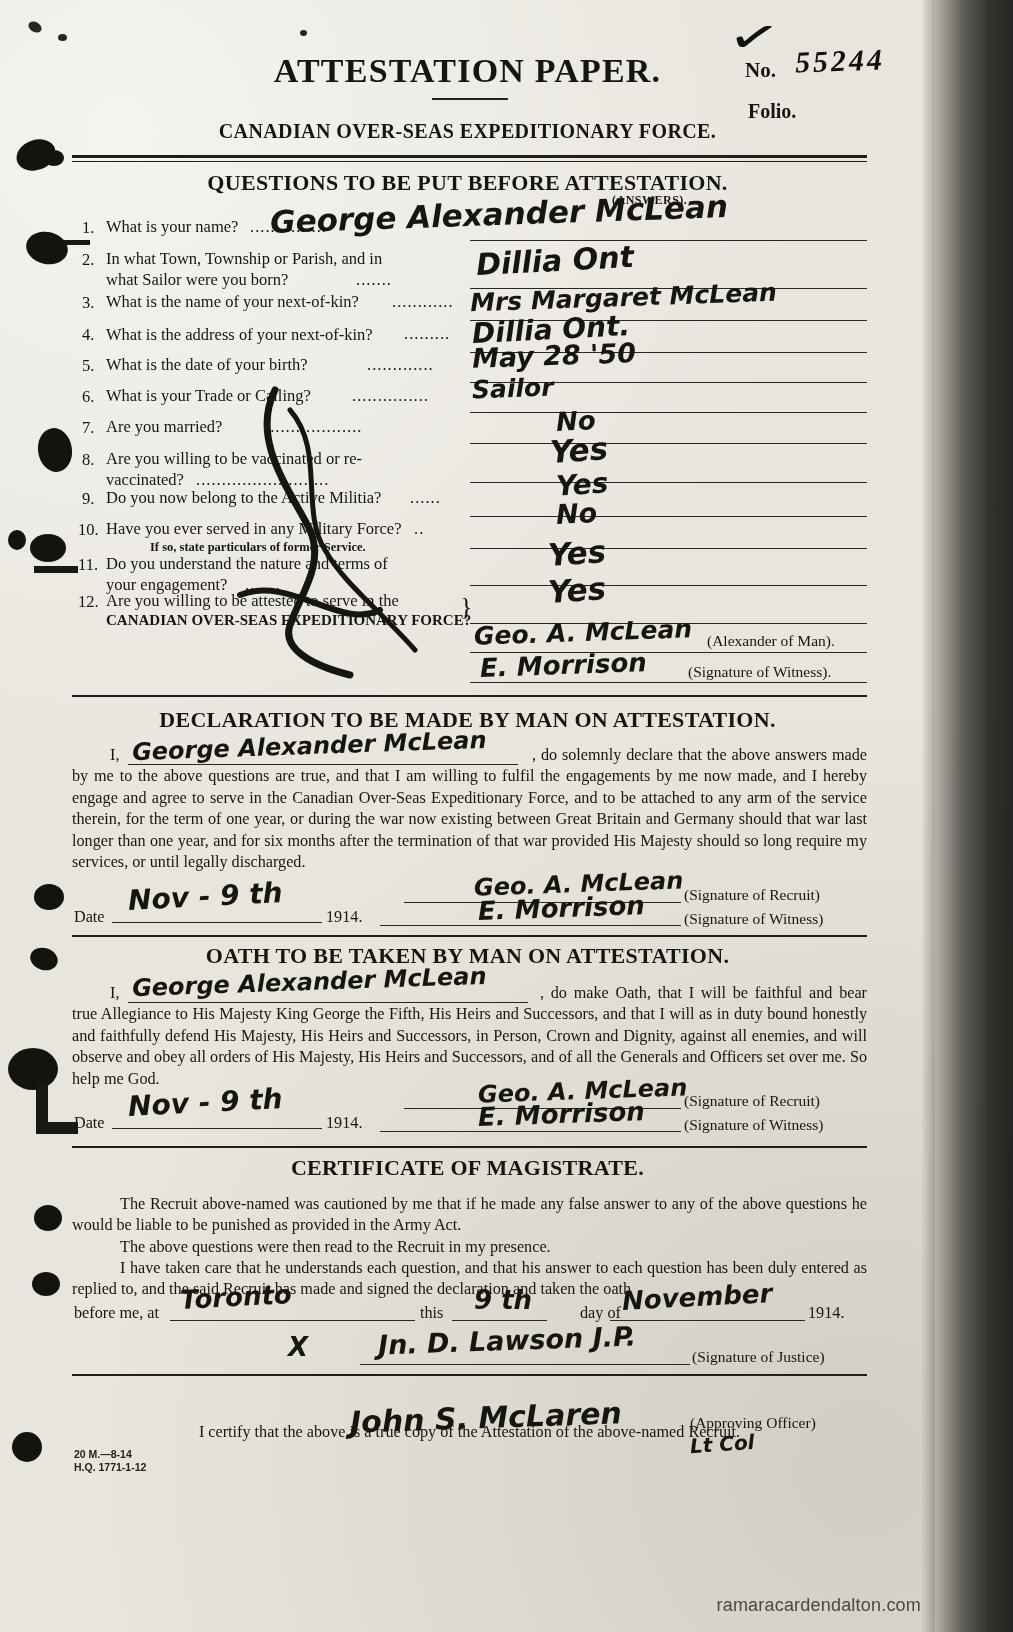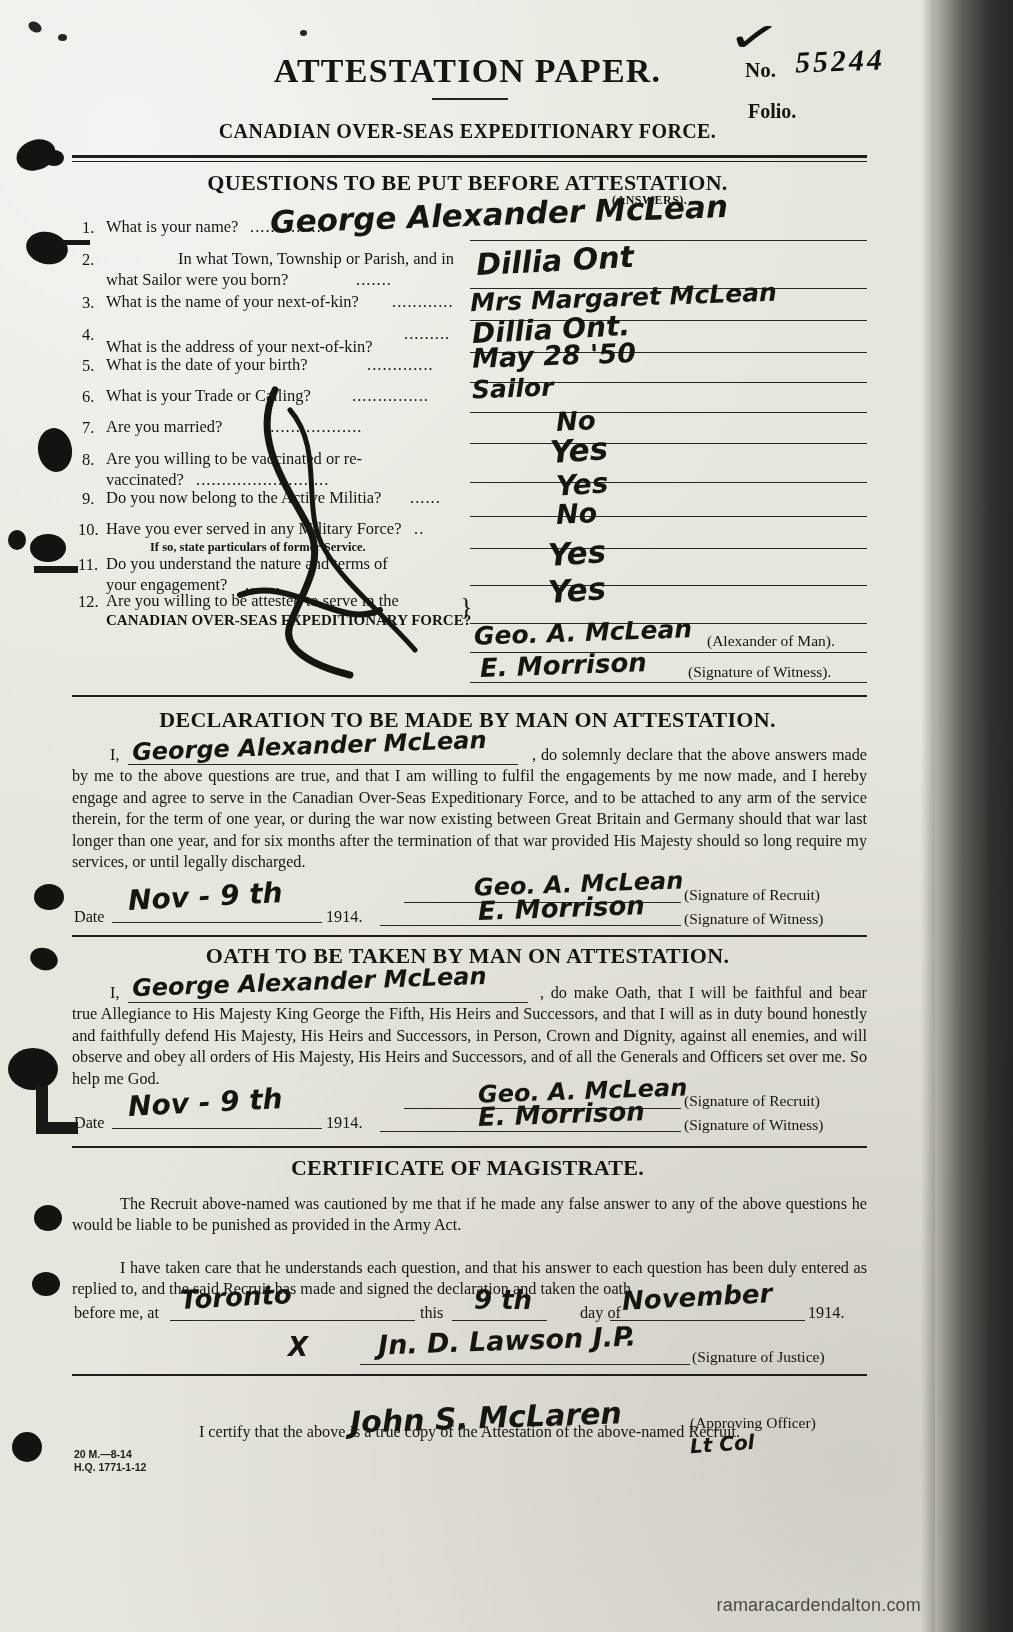--- a/index.html
+++ b/index.html
@@ -143,34 +143,34 @@
     <div class="section-head" style="top:170px;text-align:center;">QUESTIONS TO BE PUT BEFORE ATTESTATION.</div>
     <div class="answers-label">(ANSWERS).</div>
 
     <div class="qnum" style="left:82px;top:218px;">1.</div>
     <div class="q" style="left:106px;top:218px;width:420px;">What is your name?</div>
     <div class="q dots" style="left:250px;top:218px;">...............</div>
     <div class="ans" style="left:270px;top:196px;font-size:31px;transform:rotate(-2deg);">George Alexander McLean</div>
     <div class="ansline" style="left:470px;top:240px;width:397px;"></div>
 
     <div class="qnum" style="left:82px;top:250px;">2.</div>
-    <div class="q" style="left:106px;top:250px;width:420px;text-align:center;">In what Town, Township or Parish, and in</div>
+    <div class="q" style="left:106px;top:250px;width:420px;">In what Town, Township or Parish, and in</div>
     <div class="q" style="left:106px;top:271px;width:420px;">what Sailor were you born?</div>
     <div class="q dots" style="left:356px;top:271px;">.......</div>
     <div class="ans" style="left:476px;top:243px;font-size:30px;transform:rotate(-3deg);">Dillia Ont</div>
     <div class="ansline" style="left:470px;top:288px;width:397px;"></div>
 
     <div class="qnum" style="left:82px;top:293px;">3.</div>
     <div class="q" style="left:106px;top:293px;">What is the name of your next-of-kin?</div>
     <div class="q dots" style="left:392px;top:293px;">............</div>
     <div class="ans" style="left:470px;top:283px;font-size:25px;transform:rotate(-2deg);">Mrs Margaret McLean</div>
     <div class="ansline" style="left:470px;top:320px;width:397px;"></div>
 
     <div class="qnum" style="left:82px;top:325px;">4.</div>
-    <div class="q" style="left:106px;top:338px;">What is the address of your next-of-kin?</div>
+    <div class="q" style="left:106px;top:326px;">What is the address of your next-of-kin?</div>
     <div class="q dots" style="left:404px;top:325px;">.........</div>
     <div class="ans" style="left:472px;top:313px;font-size:28px;transform:rotate(-3deg);">Dillia Ont.</div>
     <div class="ansline" style="left:470px;top:352px;width:397px;"></div>
 
     <div class="qnum" style="left:82px;top:356px;">5.</div>
     <div class="q" style="left:106px;top:356px;">What is the date of your birth?</div>
     <div class="q dots" style="left:367px;top:356px;">.............</div>
     <div class="ans" style="left:472px;top:340px;font-size:27px;transform:rotate(-2deg);">May 28 '50</div>
     <div class="ansline" style="left:470px;top:382px;width:397px;"></div>
 
@@ -270,20 +270,21 @@
 
     <div class="ans" style="left:478px;top:1099px;font-size:26px;transform:rotate(-2deg);">E. Morrison</div>
     <div class="ansline" style="left:380px;top:1131px;width:301px;"></div>
     <div class="sig-caption" style="left:684px;top:1116px;">(Signature of Witness)</div>
 
     <div class="rule" style="top:1146px;"></div>
 
     <div class="section-head" style="top:1155px;">CERTIFICATE OF MAGISTRATE.</div>
 
     <div class="para" style="left:72px;top:1194px;width:795px;text-indent:48px;">The Recruit above-named was cautioned by me that if he made any false answer to any of the above questions he would be liable to be punished as provided in the Army Act.</div>
+    <div class="para" style="left:72px;top:1237px;width:795px;text-indent:48px;">The above questions were then read to the Recruit in my presence.</div>
     <div class="para" style="left:72px;top:1258px;width:795px;text-indent:48px;">I have taken care that he understands each question, and that his answer to each question has been duly entered as replied to, and the said Recruit has made and signed the declaration and taken the oath</div>
 
     <div class="para" style="left:74px;top:1303px;">before me, at</div>
     <div class="ans" style="left:180px;top:1282px;font-size:26px;transform:rotate(-3deg);">Toronto</div>
     <div class="ansline" style="left:170px;top:1320px;width:245px;"></div>
     <div class="para" style="left:420px;top:1303px;">this</div>
     <div class="ans" style="left:474px;top:1285px;font-size:26px;">9 th</div>
     <div class="ansline" style="left:452px;top:1320px;width:95px;"></div>
     <div class="para" style="left:580px;top:1303px;">day of</div>
     <div class="ans" style="left:622px;top:1282px;font-size:26px;transform:rotate(-3deg);">November</div>

